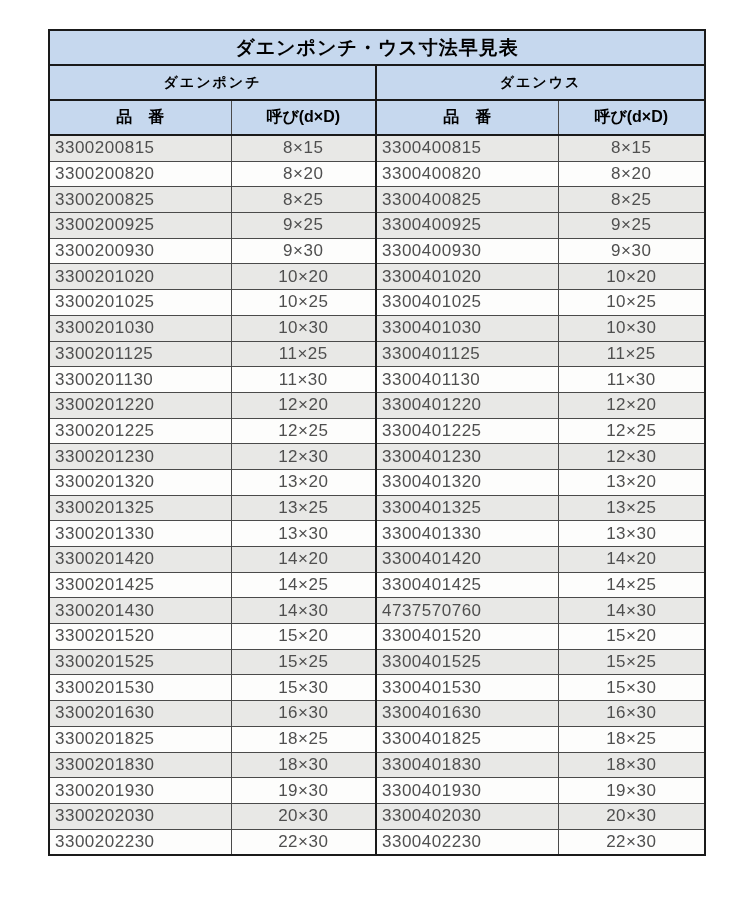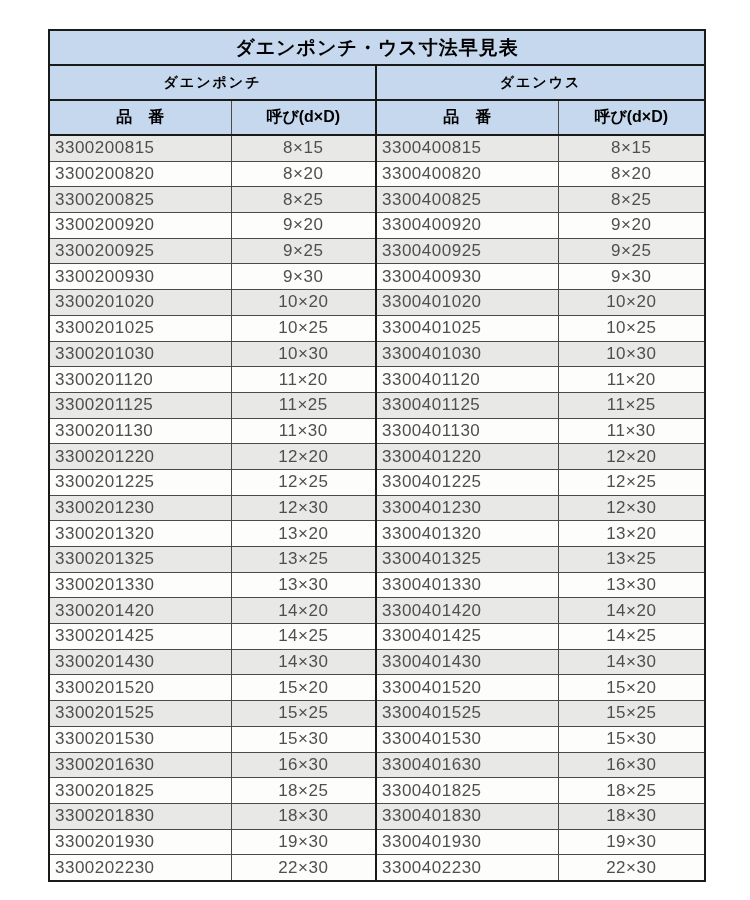--- a/index.html
+++ b/index.html
@@ -134,26 +134,20 @@
     <td class="size">8×20</td>
   </tr>
 
   <tr class="stripe">
     <td class="part">3300200825</td>
     <td class="size">8×25</td>
     <td class="part mid">3300400825</td>
     <td class="size">8×25</td>
   </tr>
 
-  <tr>
-    <td class="part">3300200920</td>
-    <td class="size">9×20</td>
-    <td class="part mid">3300400920</td>
-    <td class="size">9×20</td>
-  </tr>
 
   <tr class="stripe">
     <td class="part">3300200925</td>
     <td class="size">9×25</td>
     <td class="part mid">3300400925</td>
     <td class="size">9×25</td>
   </tr>
 
   <tr>
     <td class="part">3300200930</td>
@@ -176,26 +170,20 @@
     <td class="size">10×25</td>
   </tr>
 
   <tr class="stripe">
     <td class="part">3300201030</td>
     <td class="size">10×30</td>
     <td class="part mid">3300401030</td>
     <td class="size">10×30</td>
   </tr>
 
-  <tr>
-    <td class="part">3300201120</td>
-    <td class="size">11×20</td>
-    <td class="part mid">3300401120</td>
-    <td class="size">11×20</td>
-  </tr>
 
   <tr class="stripe">
     <td class="part">3300201125</td>
     <td class="size">11×25</td>
     <td class="part mid">3300401125</td>
     <td class="size">11×25</td>
   </tr>
 
   <tr>
     <td class="part">3300201130</td>
@@ -256,21 +244,21 @@
   <tr>
     <td class="part">3300201425</td>
     <td class="size">14×25</td>
     <td class="part mid">3300401425</td>
     <td class="size">14×25</td>
   </tr>
 
   <tr class="stripe">
     <td class="part">3300201430</td>
     <td class="size">14×30</td>
-    <td class="part mid">3300401430</td>
+    <td class="part mid">4737570760</td>
     <td class="size">14×30</td>
   </tr>
 
   <tr>
     <td class="part">3300201520</td>
     <td class="size">15×20</td>
     <td class="part mid">3300401520</td>
     <td class="size">15×20</td>
   </tr>
 
@@ -309,20 +297,26 @@
     <td class="size">18×30</td>
   </tr>
 
   <tr>
     <td class="part">3300201930</td>
     <td class="size">19×30</td>
     <td class="part mid">3300401930</td>
     <td class="size">19×30</td>
   </tr>
 
+  <tr class="stripe">
+    <td class="part">3300202030</td>
+    <td class="size">20×30</td>
+    <td class="part mid">3300402030</td>
+    <td class="size">20×30</td>
+  </tr>
 
   <tr>
     <td class="part">3300202230</td>
     <td class="size">22×30</td>
     <td class="part mid">3300402230</td>
     <td class="size">22×30</td>
   </tr>
 </tbody>
   </table>
 </div>

